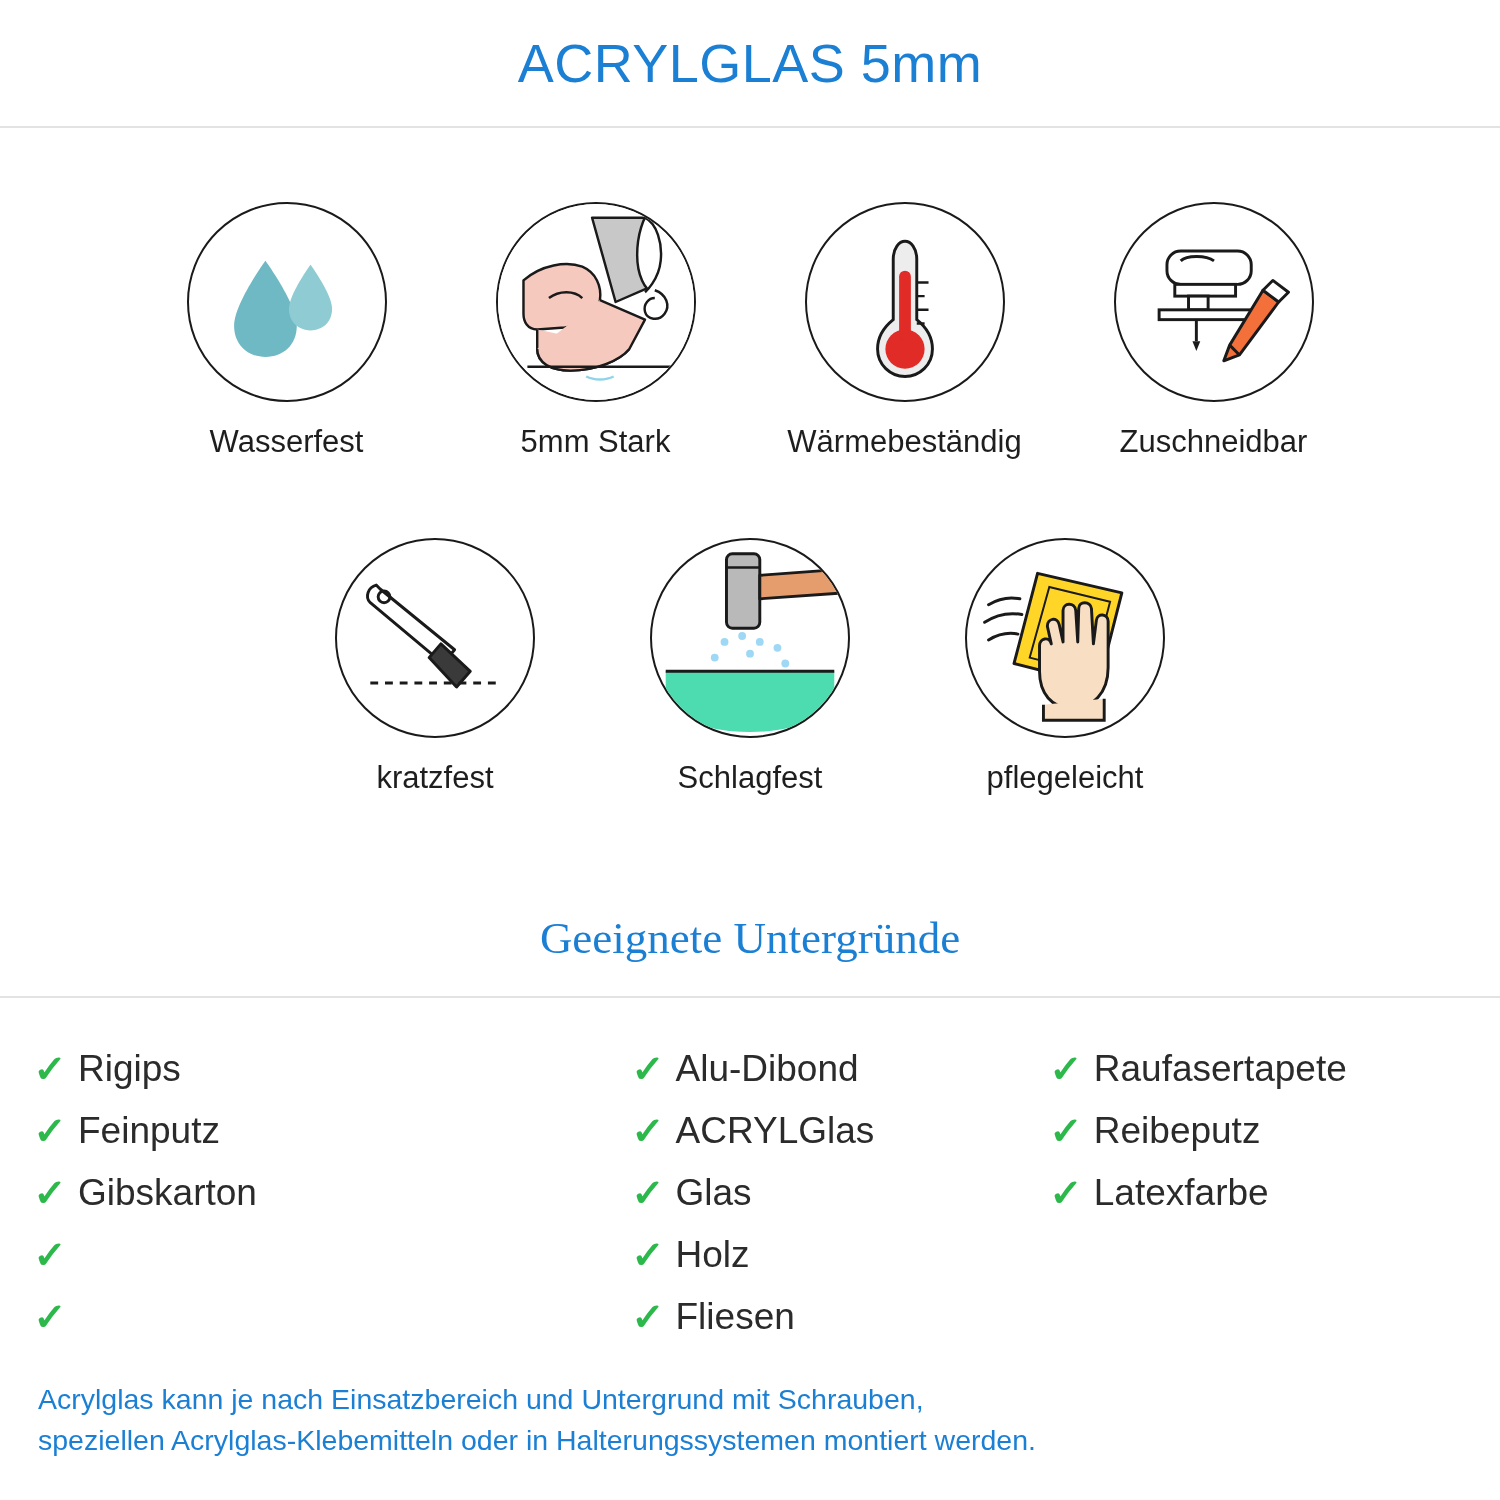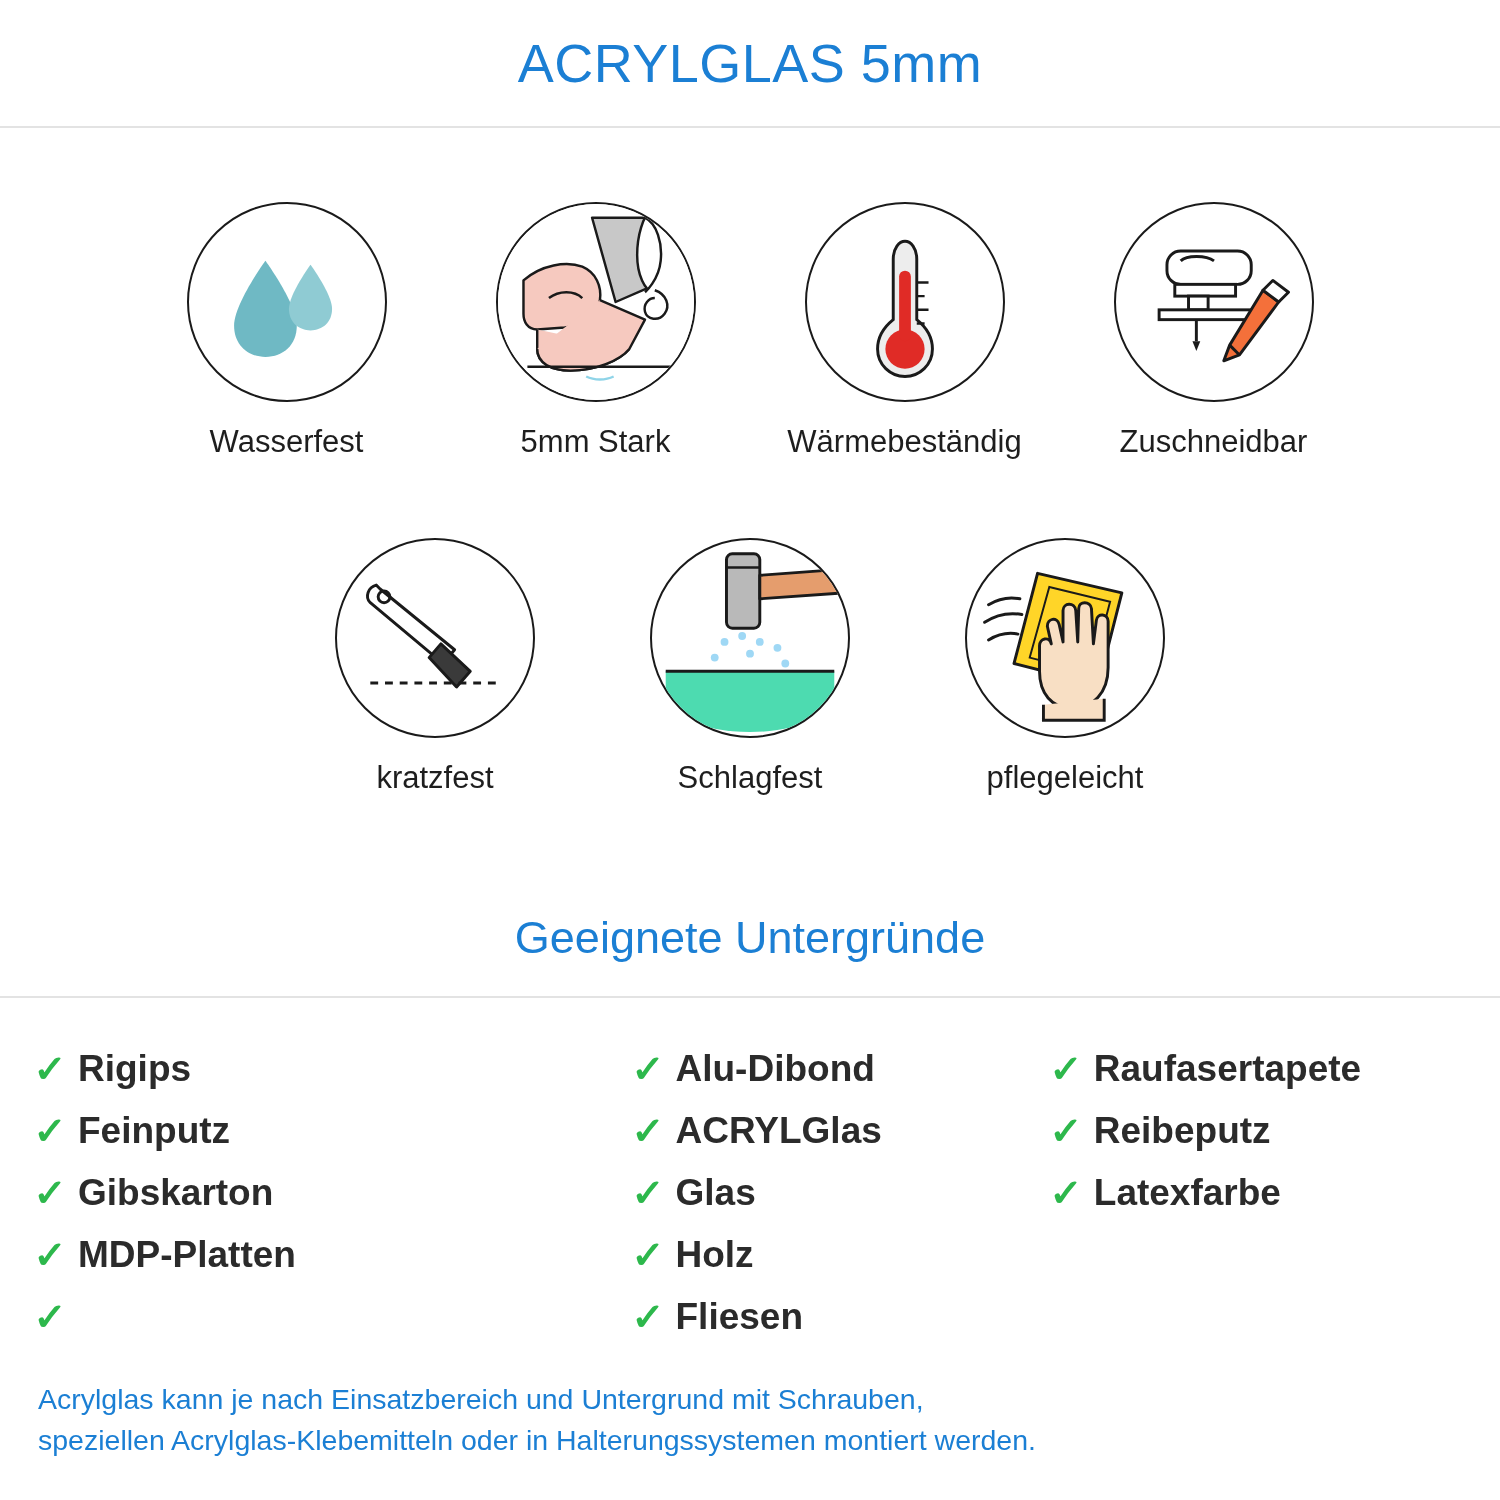--- a/index.html
+++ b/index.html
@@ -71,20 +71,21 @@
   }
 
   
   .subheader {
     margin-top: 84px;
     height: 118px;
     display: flex;
     align-items: center;
     justify-content: center;
     border-bottom: 2px solid #e3e3e3;
+    font-family: Liberation Serif, serif;
   }
   .subheader-title {
     color: #1b7fd4;
     font-size: 45px;
   }
 
   
   .checklist {
     display: flex;
     padding: 40px 28px 0 28px;
@@ -106,21 +107,20 @@
     line-height: 1;
     font-weight: bold;
     text-align: center;
     transform: scaleX(1.05);
   }
   .check-label {
     font-size: 37px;
     color: #2b2b2b;
     white-space: nowrap;
     padding-left: 6px;
-    font-weight: bold;
   }
 
   
   .footer-note {
     position: absolute;
     left: 38px;
     right: 30px;
     bottom: 40px;
     color: #1b7fd4;
     font-size: 28.5px;
@@ -285,21 +285,20 @@
       <div class="check-item">
         <span class="check-mark">✓</span>
         <span class="check-label">Feinputz</span>
       </div>
       <div class="check-item">
         <span class="check-mark">✓</span>
         <span class="check-label">Gibskarton</span>
       </div>
       <div class="check-item">
         <span class="check-mark">✓</span>
-        <span class="check-label">MDP-Platten</span>
       </div>
       <div class="check-item">
         <span class="check-mark">✓</span>
       </div>
     </div>
 
     <div class="check-col c2">
       <div class="check-item">
         <span class="check-mark">✓</span>
         <span class="check-label">Alu-Dibond</span>

